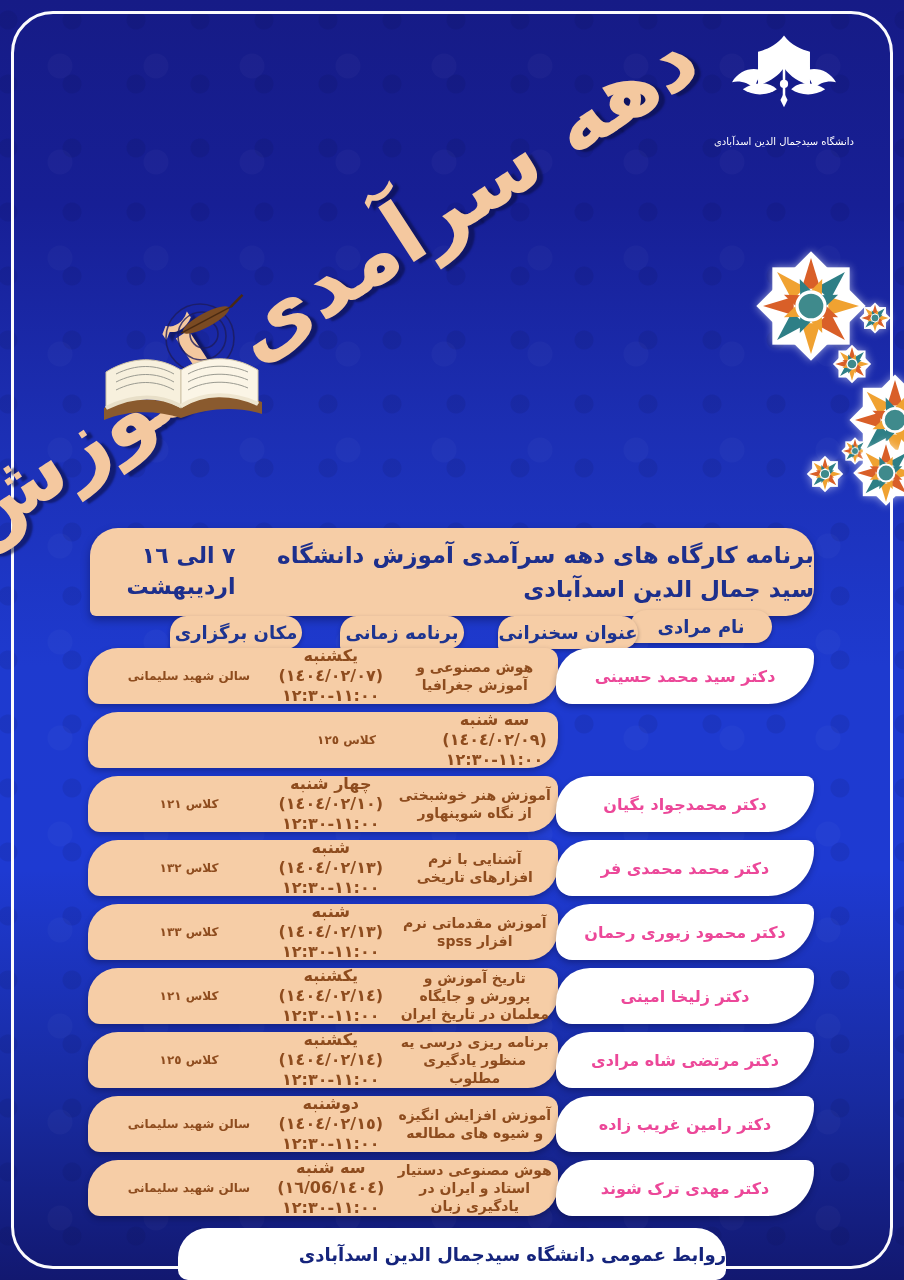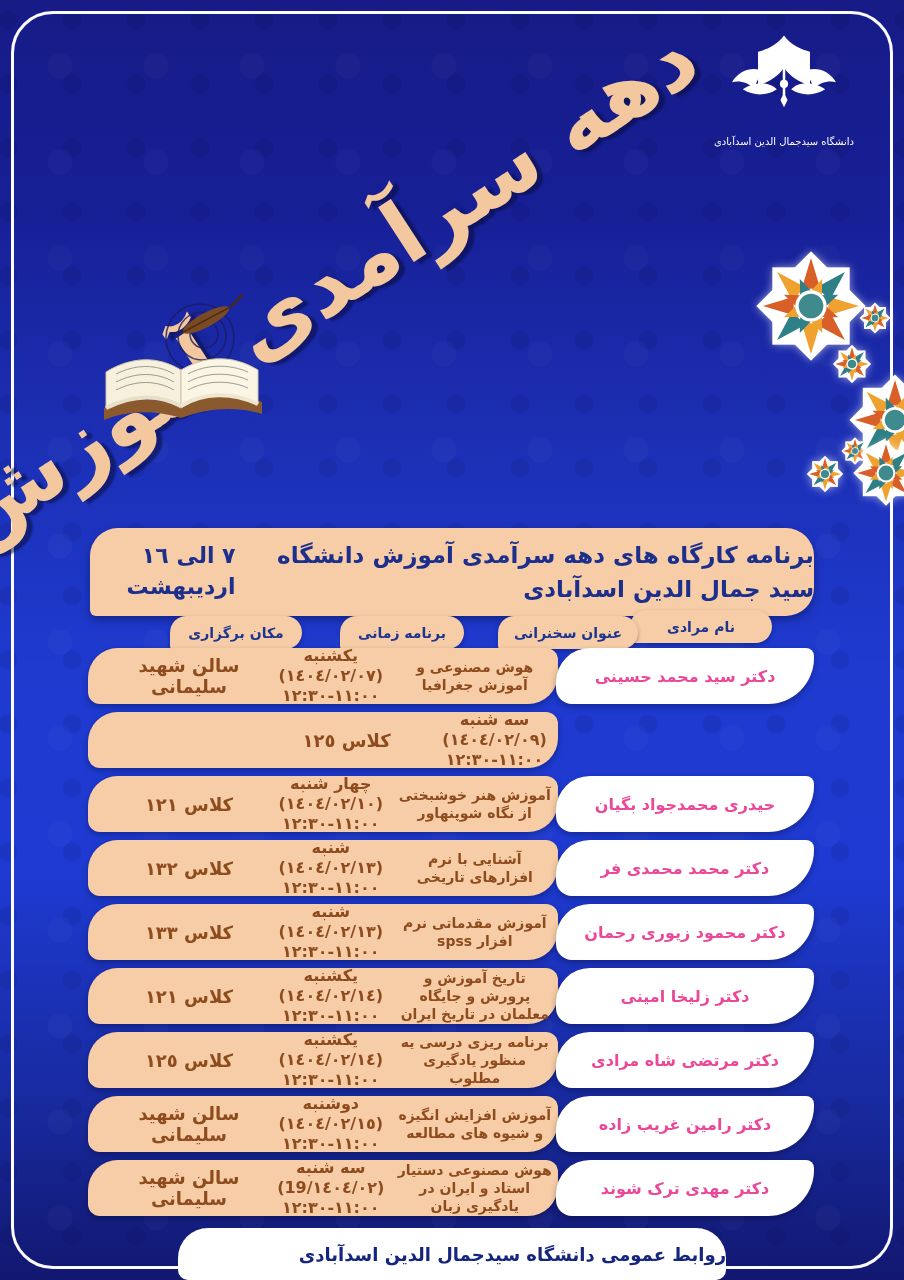--- a/index.html
+++ b/index.html
@@ -43,36 +43,36 @@
     box-shadow:0 4px 8px rgba(0,0,25,.35);
     display:flex;flex-direction:row;align-items:center;justify-content:center;
     color:#1d2f8c;font-weight:bold;
   }
   .banner-line1{font-size:23px;line-height:1.5;}
   .banner-line2{font-size:22px;line-height:1.4;}
 
   
   .col-head{
     position:absolute;height:33px;z-index:4;background:#f6cda6;
-    border-radius:17px 17px 17px 3px;color:#1d3490;font-weight:bold;font-size:14px;
+    border-radius:17px 17px 17px 3px;color:#1d3490;font-weight:bold;font-size:18px;
     display:flex;align-items:center;justify-content:center;
     box-shadow:0 2px 4px rgba(0,0,25,.3);
   }
 
   
   .row{position:absolute;left:88px;width:726px;height:56px;z-index:4;}
   .row-bar{
     position:absolute;left:0;top:0;width:470px;height:56px;background:#f6cda6;
     border-radius:30px 12px 30px 12px;box-shadow:0 3px 6px rgba(0,0,25,.3);
     display:flex;direction:rtl;align-items:center;color:#8e4c1e;
   }
   .cell{text-align:center;padding:0 5px;box-sizing:border-box;}
   .cell-topic{width:37%;font-size:14px;font-weight:bold;line-height:1.3;}
   .cell-time{width:27%;font-size:16px;font-weight:bold;line-height:1.25;}
-  .cell-venue{width:36%;font-size:18px;font-weight:bold;margin-left:20px;}
+  .cell-venue{width:36%;font-size:12px;font-weight:bold;margin-left:20px;}
   .row-speaker{
     position:absolute;left:468px;top:0;width:258px;height:56px;background:#ffffff;
     border-radius:34px 8px 46px 16px;box-shadow:0 3px 6px rgba(0,0,25,.3);
     display:flex;align-items:center;justify-content:center;
     color:#ec4899;font-weight:bold;font-size:16px;
   }
 
   
   .footer{
     position:absolute;left:178px;top:1228px;width:548px;height:52px;z-index:6;
@@ -225,21 +225,21 @@
   <div class="row" style="top:776px">
     <div class="row-bar">
       <div class="cell cell-topic">آموزش هنر خوشبختی از نگاه شوپنهاور</div>
       <div class="cell cell-time">
         <div>چهار شنبه</div>
         <div>(١٤٠٤/٠٢/١٠)</div>
         <div>١١:٠٠-١٢:٣٠</div>
       </div>
       <div class="cell cell-venue">کلاس ١٢١</div>
     </div>
-    <div class="row-speaker">حیدری محمدجواد بگیان</div>
+    <div class="row-speaker">دکتر محمدجواد بگیان</div>
   </div>
 
   <div class="row" style="top:840px">
     <div class="row-bar">
       <div class="cell cell-topic">آشنایی با نرم افزارهای تاریخی</div>
       <div class="cell cell-time">
         <div>شنبه</div>
         <div>(١٤٠٤/٠٢/١٣)</div>
         <div>١١:٠٠-١٢:٣٠</div>
       </div>
@@ -298,21 +298,21 @@
       <div class="cell cell-venue">سالن شهید سلیمانی</div>
     </div>
     <div class="row-speaker">دکتر رامین غریب زاده</div>
   </div>
 
   <div class="row" style="top:1160px">
     <div class="row-bar">
       <div class="cell cell-topic">هوش مصنوعی دستیار استاد و ایران در یادگیری زبان</div>
       <div class="cell cell-time">
         <div>سه شنبه</div>
-        <div>(١٤٠٤/٠٢/19)</div>
+        <div>(١٤٠٤/06/١٦)</div>
         <div>١١:٠٠-١٢:٣٠</div>
       </div>
       <div class="cell cell-venue">سالن شهید سلیمانی</div>
     </div>
     <div class="row-speaker">دکتر مهدی ترک شوند</div>
   </div>
 
   <div class="footer">
     <span>روابط عمومی دانشگاه سیدجمال الدین اسدآبادی</span>
   </div>

